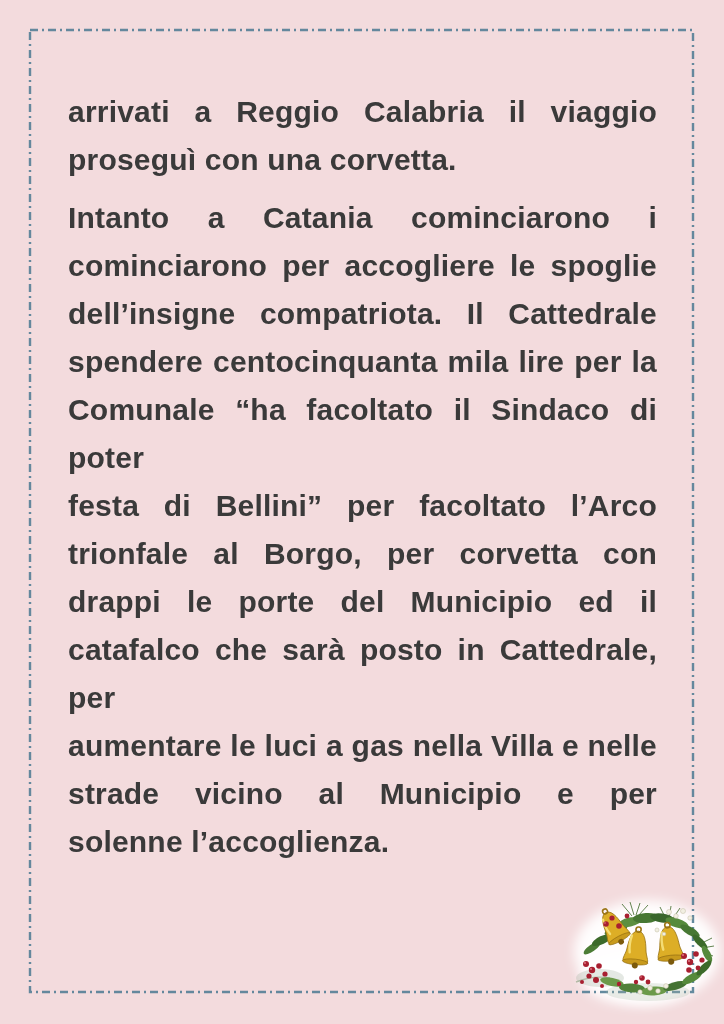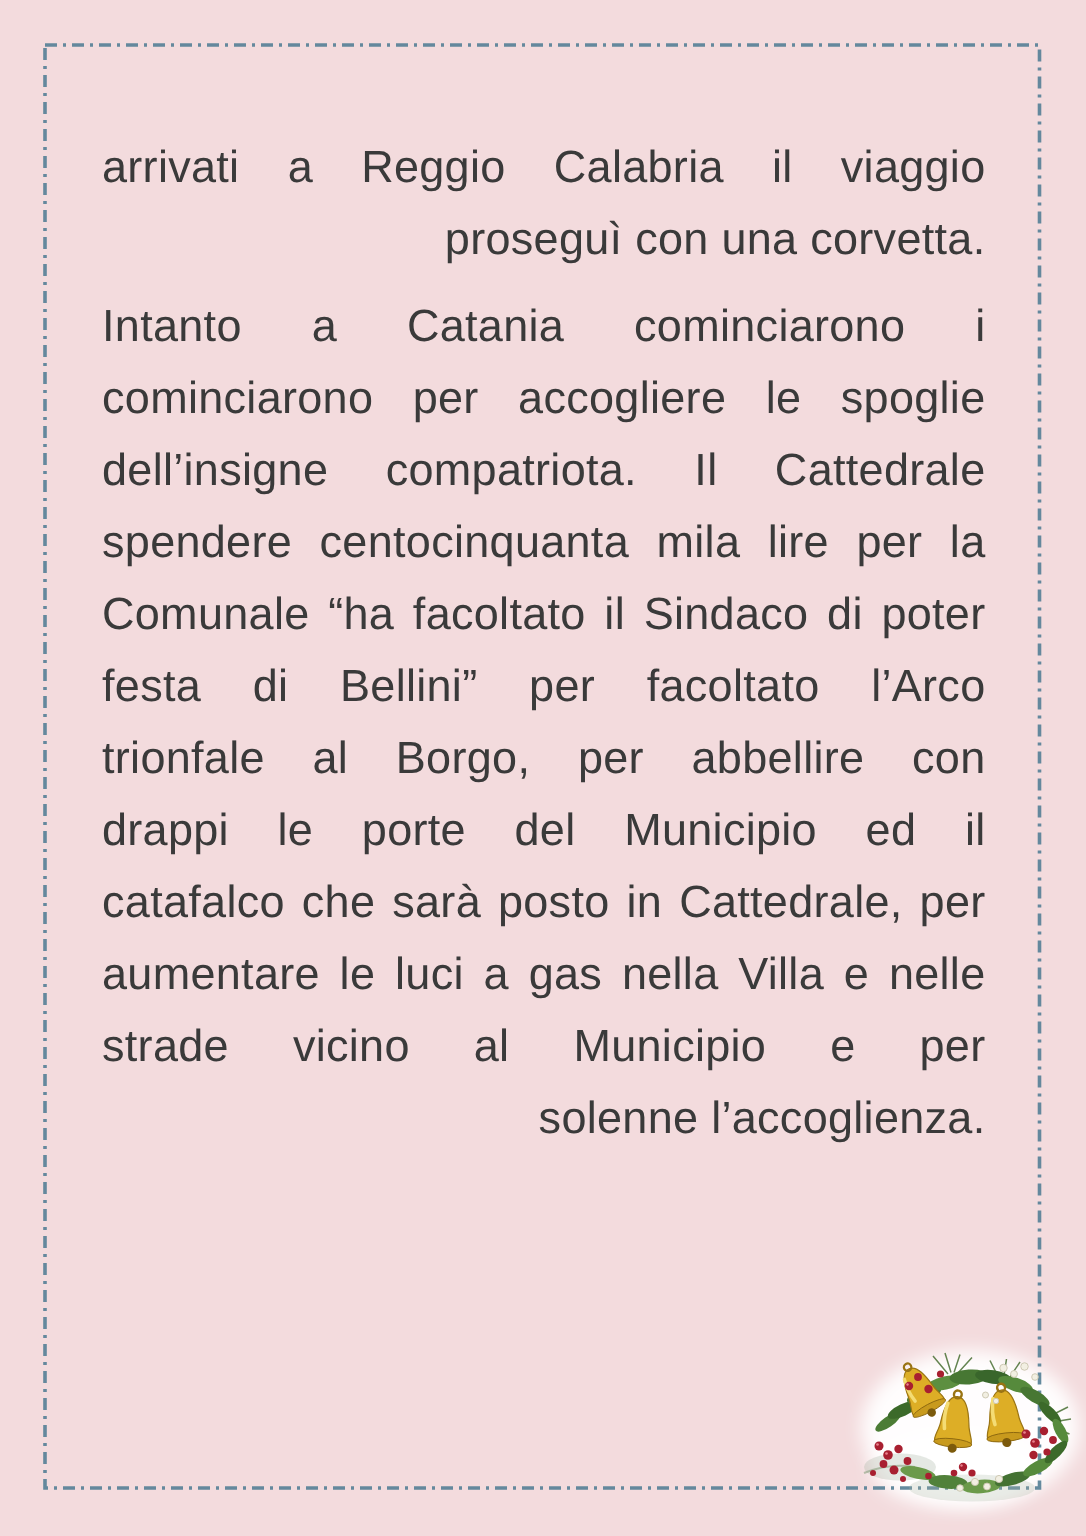--- a/index.html
+++ b/index.html
@@ -14,26 +14,27 @@
     position:relative;
     overflow:hidden;
     font-family:"Liberation Sans", sans-serif;
   }
   .border-svg{
     position:absolute;left:0;top:0;z-index:2;pointer-events:none;
   }
   .doc-text{
     position:absolute;left:68px;top:88px;width:589px;z-index:1;
     color:var(--ink);
+    font-weight:bold;
   }
   .paragraph{margin:0 0 10px 0;}
   .line{
     font-size:30px;
     line-height:48px;
-    text-align:right;
+    text-align:left;
     letter-spacing:0.2px;
   }
   .line.just{
     text-align:justify;
     text-align-last:justify;
   }
   .deco-backdrop{
     position:absolute;left:574px;top:900px;width:146px;height:104px;
     background:rgba(255,255,255,0.95);
     border-radius:50%;
@@ -63,21 +64,21 @@
       <div class="line just">arrivati a Reggio Calabria il viaggio</div>
       <div class="line">proseguì con una corvetta.</div>
     </div>
     <div class="paragraph">
       <div class="line just">Intanto a Catania cominciarono i</div>
       <div class="line just">cominciarono per accogliere le spoglie</div>
       <div class="line just">dell’insigne compatriota. Il Cattedrale</div>
       <div class="line just">spendere centocinquanta mila lire per la</div>
       <div class="line just">Comunale “ha facoltato il Sindaco di poter</div>
       <div class="line just">festa di Bellini” per facoltato l’Arco</div>
-      <div class="line just">trionfale al Borgo, per abbellire con</div>
+      <div class="line just">trionfale al Borgo, per corvetta con</div>
       <div class="line just">drappi le porte del Municipio ed il</div>
       <div class="line just">catafalco che sarà posto in Cattedrale, per</div>
       <div class="line just">aumentare le luci a gas nella Villa e nelle</div>
       <div class="line just">strade vicino al Municipio e per</div>
       <div class="line">solenne l’accoglienza.</div>
     </div>
   </div>
 
 <div class="deco-backdrop"></div>
 <div class="deco-backdrop2"></div>

